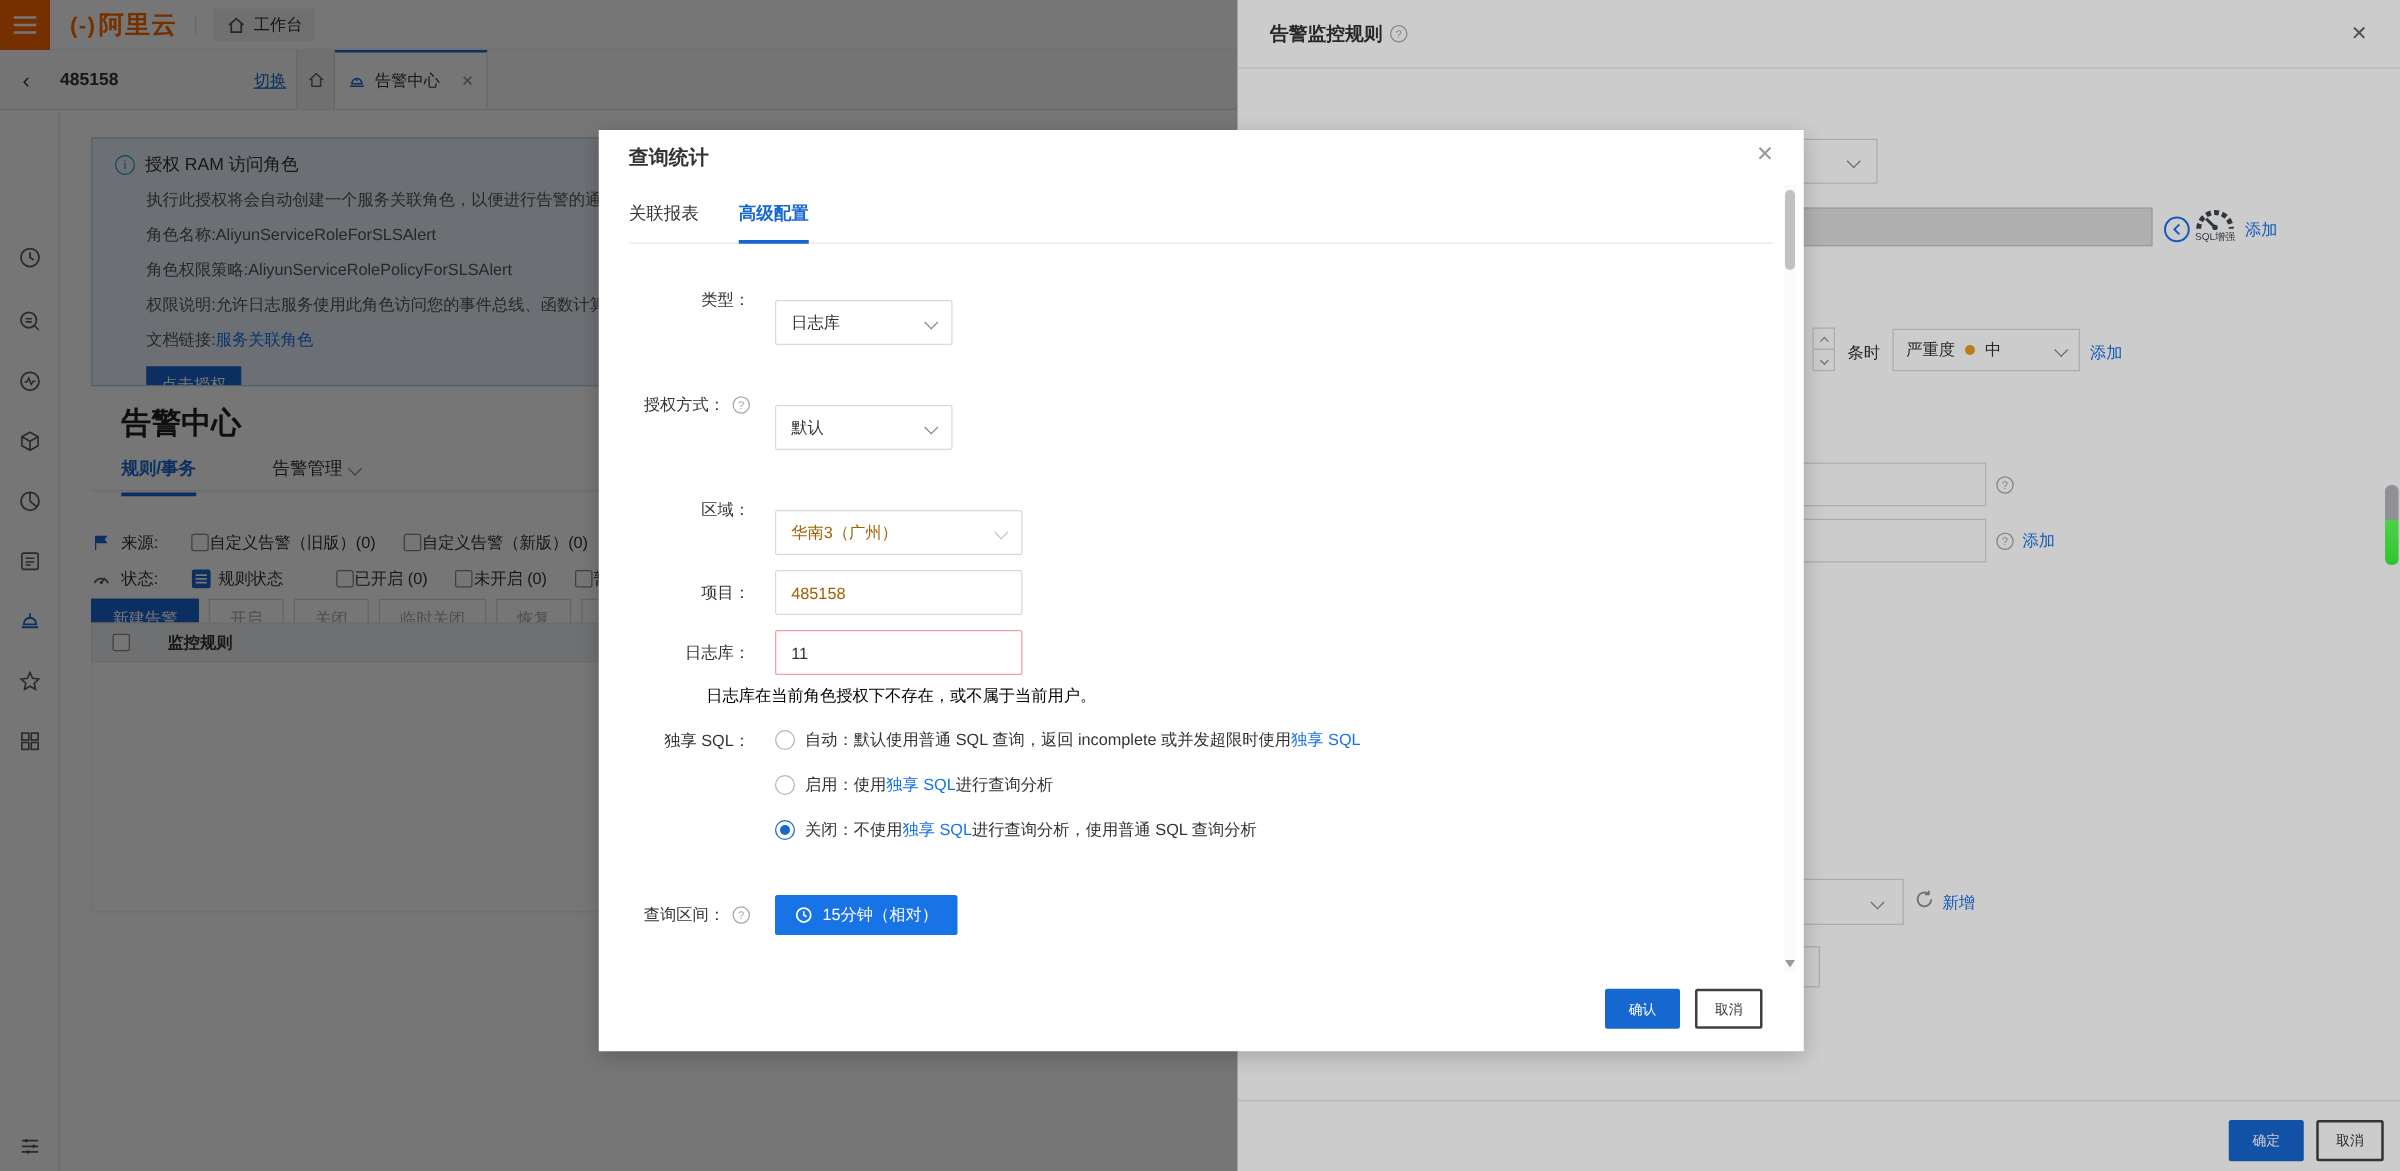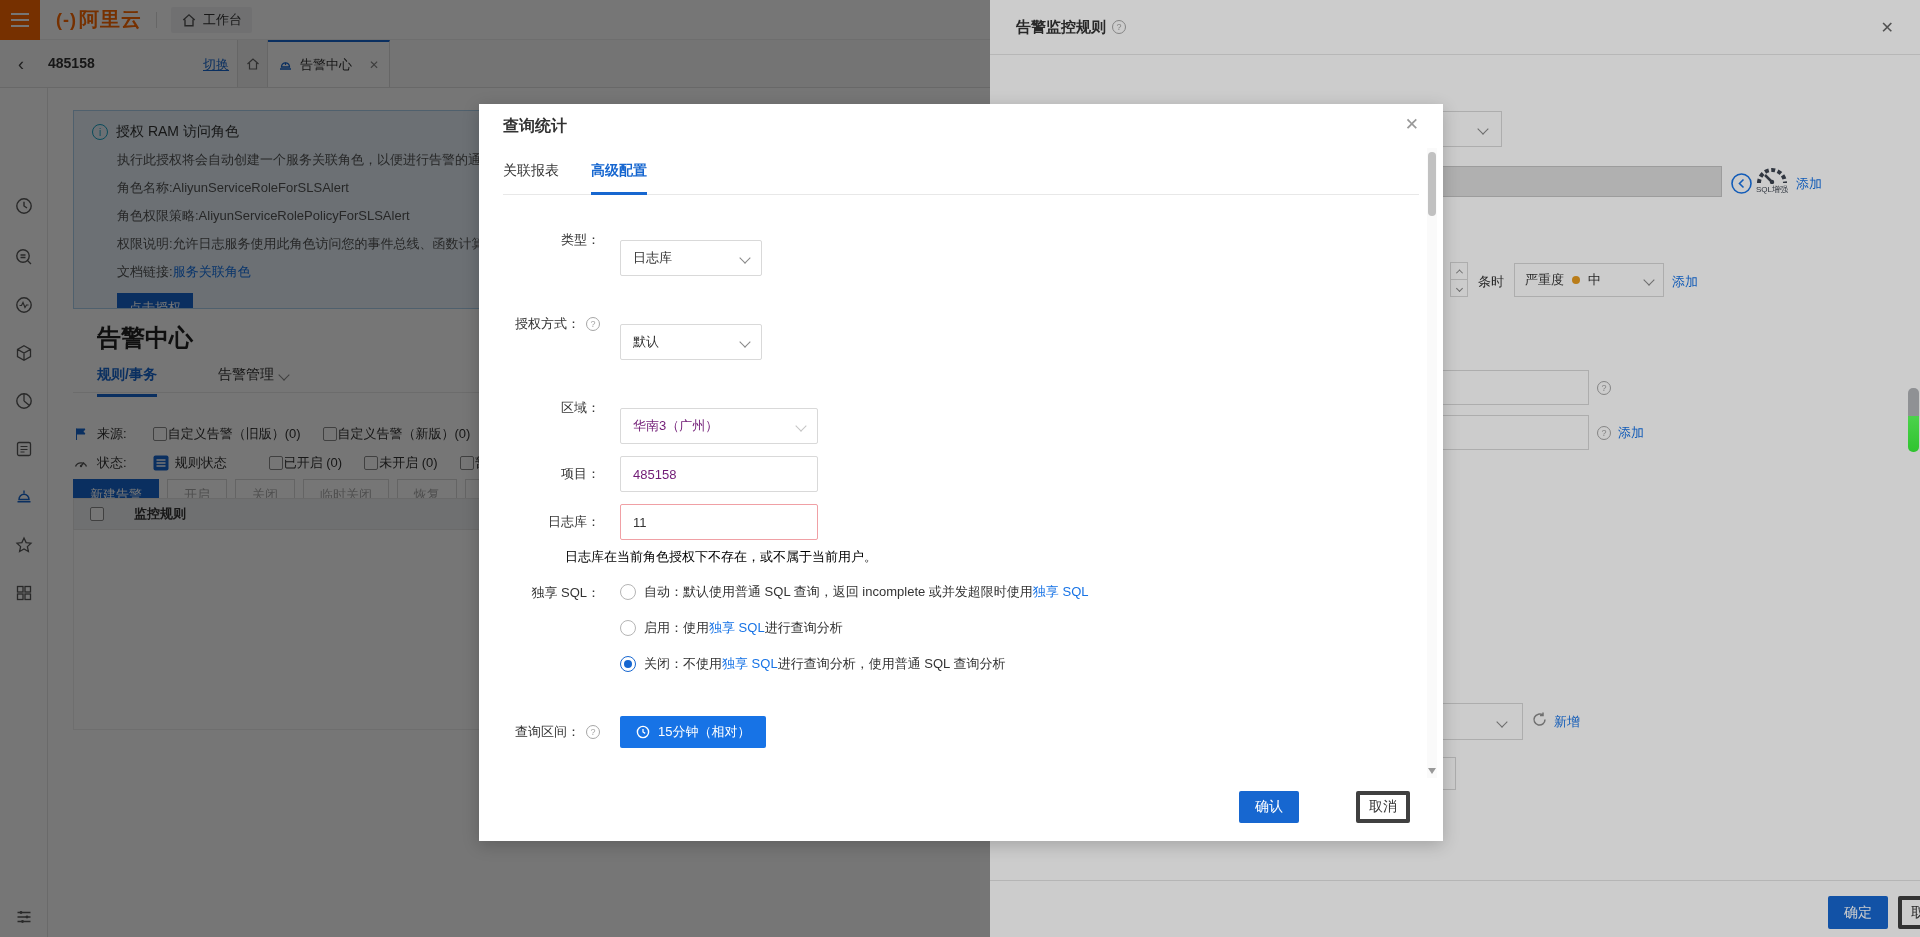--- a/index.html
+++ b/index.html
@@ -67,39 +67,39 @@
   .box { border:1px solid #d9d9d9; background:#fff; }
   .chev { width:8px; height:8px; border-right:1px solid #888; border-bottom:1px solid #888; transform:rotate(45deg); display:inline-block; }
   .d-qinput { left:150px; top:166px; width:582px; height:31px; background:#dcdcdc; border:1px solid #c3c3c3; }
   .sev-select { left:524px; top:263px; width:150px; height:34px; display:flex; align-items:center; gap:8px; padding:0 10px; }
   .dot { width:8px; height:8px; border-radius:50%; background:#e89c1f; }
   .stepper { left:460px; top:262px; width:18px; height:36px; }
   .stepper div { width:18px; height:18px; border:1px solid #d9d9d9; background:#fff; display:flex; align-items:center; justify-content:center; }
   .stepper .chev { width:5px; height:5px; }
   .up { transform:rotate(-135deg) translate(-1px,-1px); }
   .d-footer { position:absolute; left:0; top:880px; width:100%; height:57px; border-top:1px solid #e3e3e3; }
-  .btn { height:33px; font-size:14px; border:4px solid #404040; background:#fff; color:#333; border-radius:2px; cursor:pointer;margin-left:45px; }
+  .btn { height:33px; font-size:11px; border:2px solid #404040; background:#fff; color:#333; border-radius:2px; cursor:pointer; }
   .btn.blue { background:#1767d0; border-color:#1767d0; color:#fff; }
 
   
   .modal { position:absolute; left:479px; top:104px; width:964px; height:737px; background:#fff; box-shadow:0 4px 16px rgba(0,0,0,0.2); z-index:40; }
   .m-title { position:absolute; left:24px; top:12px; font-size:16px; font-weight:bold; color:#333; }
   .m-close { position:absolute; right:24px; top:10px; font-size:17px; color:#999; }
   .m-tabs { position:absolute; left:24px; top:58px; width:916px; border-bottom:1px solid #e8e8e8; display:flex; gap:32px; }
   .m-tab { font-size:14px; color:#333; padding-bottom:12px; }
   .m-tab.on { color:#1767d0; font-weight:bold; border-bottom:3px solid #1767d0; margin-bottom:-1px; }
   .m-form { position:absolute; left:0; top:100px; width:940px; }
   .m-row { display:flex; align-items:center; margin-bottom:12px; }
   .m-label { width:121px; text-align:right; color:#333; display:flex; justify-content:flex-end; align-items:center; gap:6px; }
   .m-ctl { margin-left:20px; }
   .select { height:36px; border:1px solid #d9d9d9; border-radius:2px; background:#fff; display:flex; align-items:center; padding:16px 12px;margin-top:36px; }
   .select .chev { margin-left:auto; }
   .w-sm { width:142px; }
   .w-lg { width:198px; }
-  .dis { color:#701a75; }
+  .dis { color:#a16207; }
   .dis .chev { border-color:#c5c5c5; }
   .input { height:36px; border:1px solid #d9d9d9; border-radius:2px; background:#fff; display:flex; align-items:center; padding:0 12px; }
   .input.err { border-color:#f0a0a5; }
   .err-msg { margin-left:86px; color:#000000; margin-top:-4px; margin-bottom:14px; }
   .radio-row { display:flex; align-items:center; margin-bottom:12px; min-height:24px; }
   .radio { width:16px; height:16px; border-radius:50%; border:1px solid #b5b5b5; background:#fff; flex:none; margin-right:8px; }
   .radio.sel { border-color:#1767d0; display:flex; align-items:center; justify-content:center; }
   .radio.sel i { width:8px; height:8px; border-radius:50%; background:#1767d0; display:block; }
   .time-btn { margin-left:20px; height:32px; background:#1773e6; color:#fff; border:none; border-radius:2px; display:flex; align-items:center; gap:8px; padding:0 16px; font-size:13px; cursor:pointer; }
   .m-footer { position:absolute; right:33px; bottom:18px; display:flex; gap:12px; }

